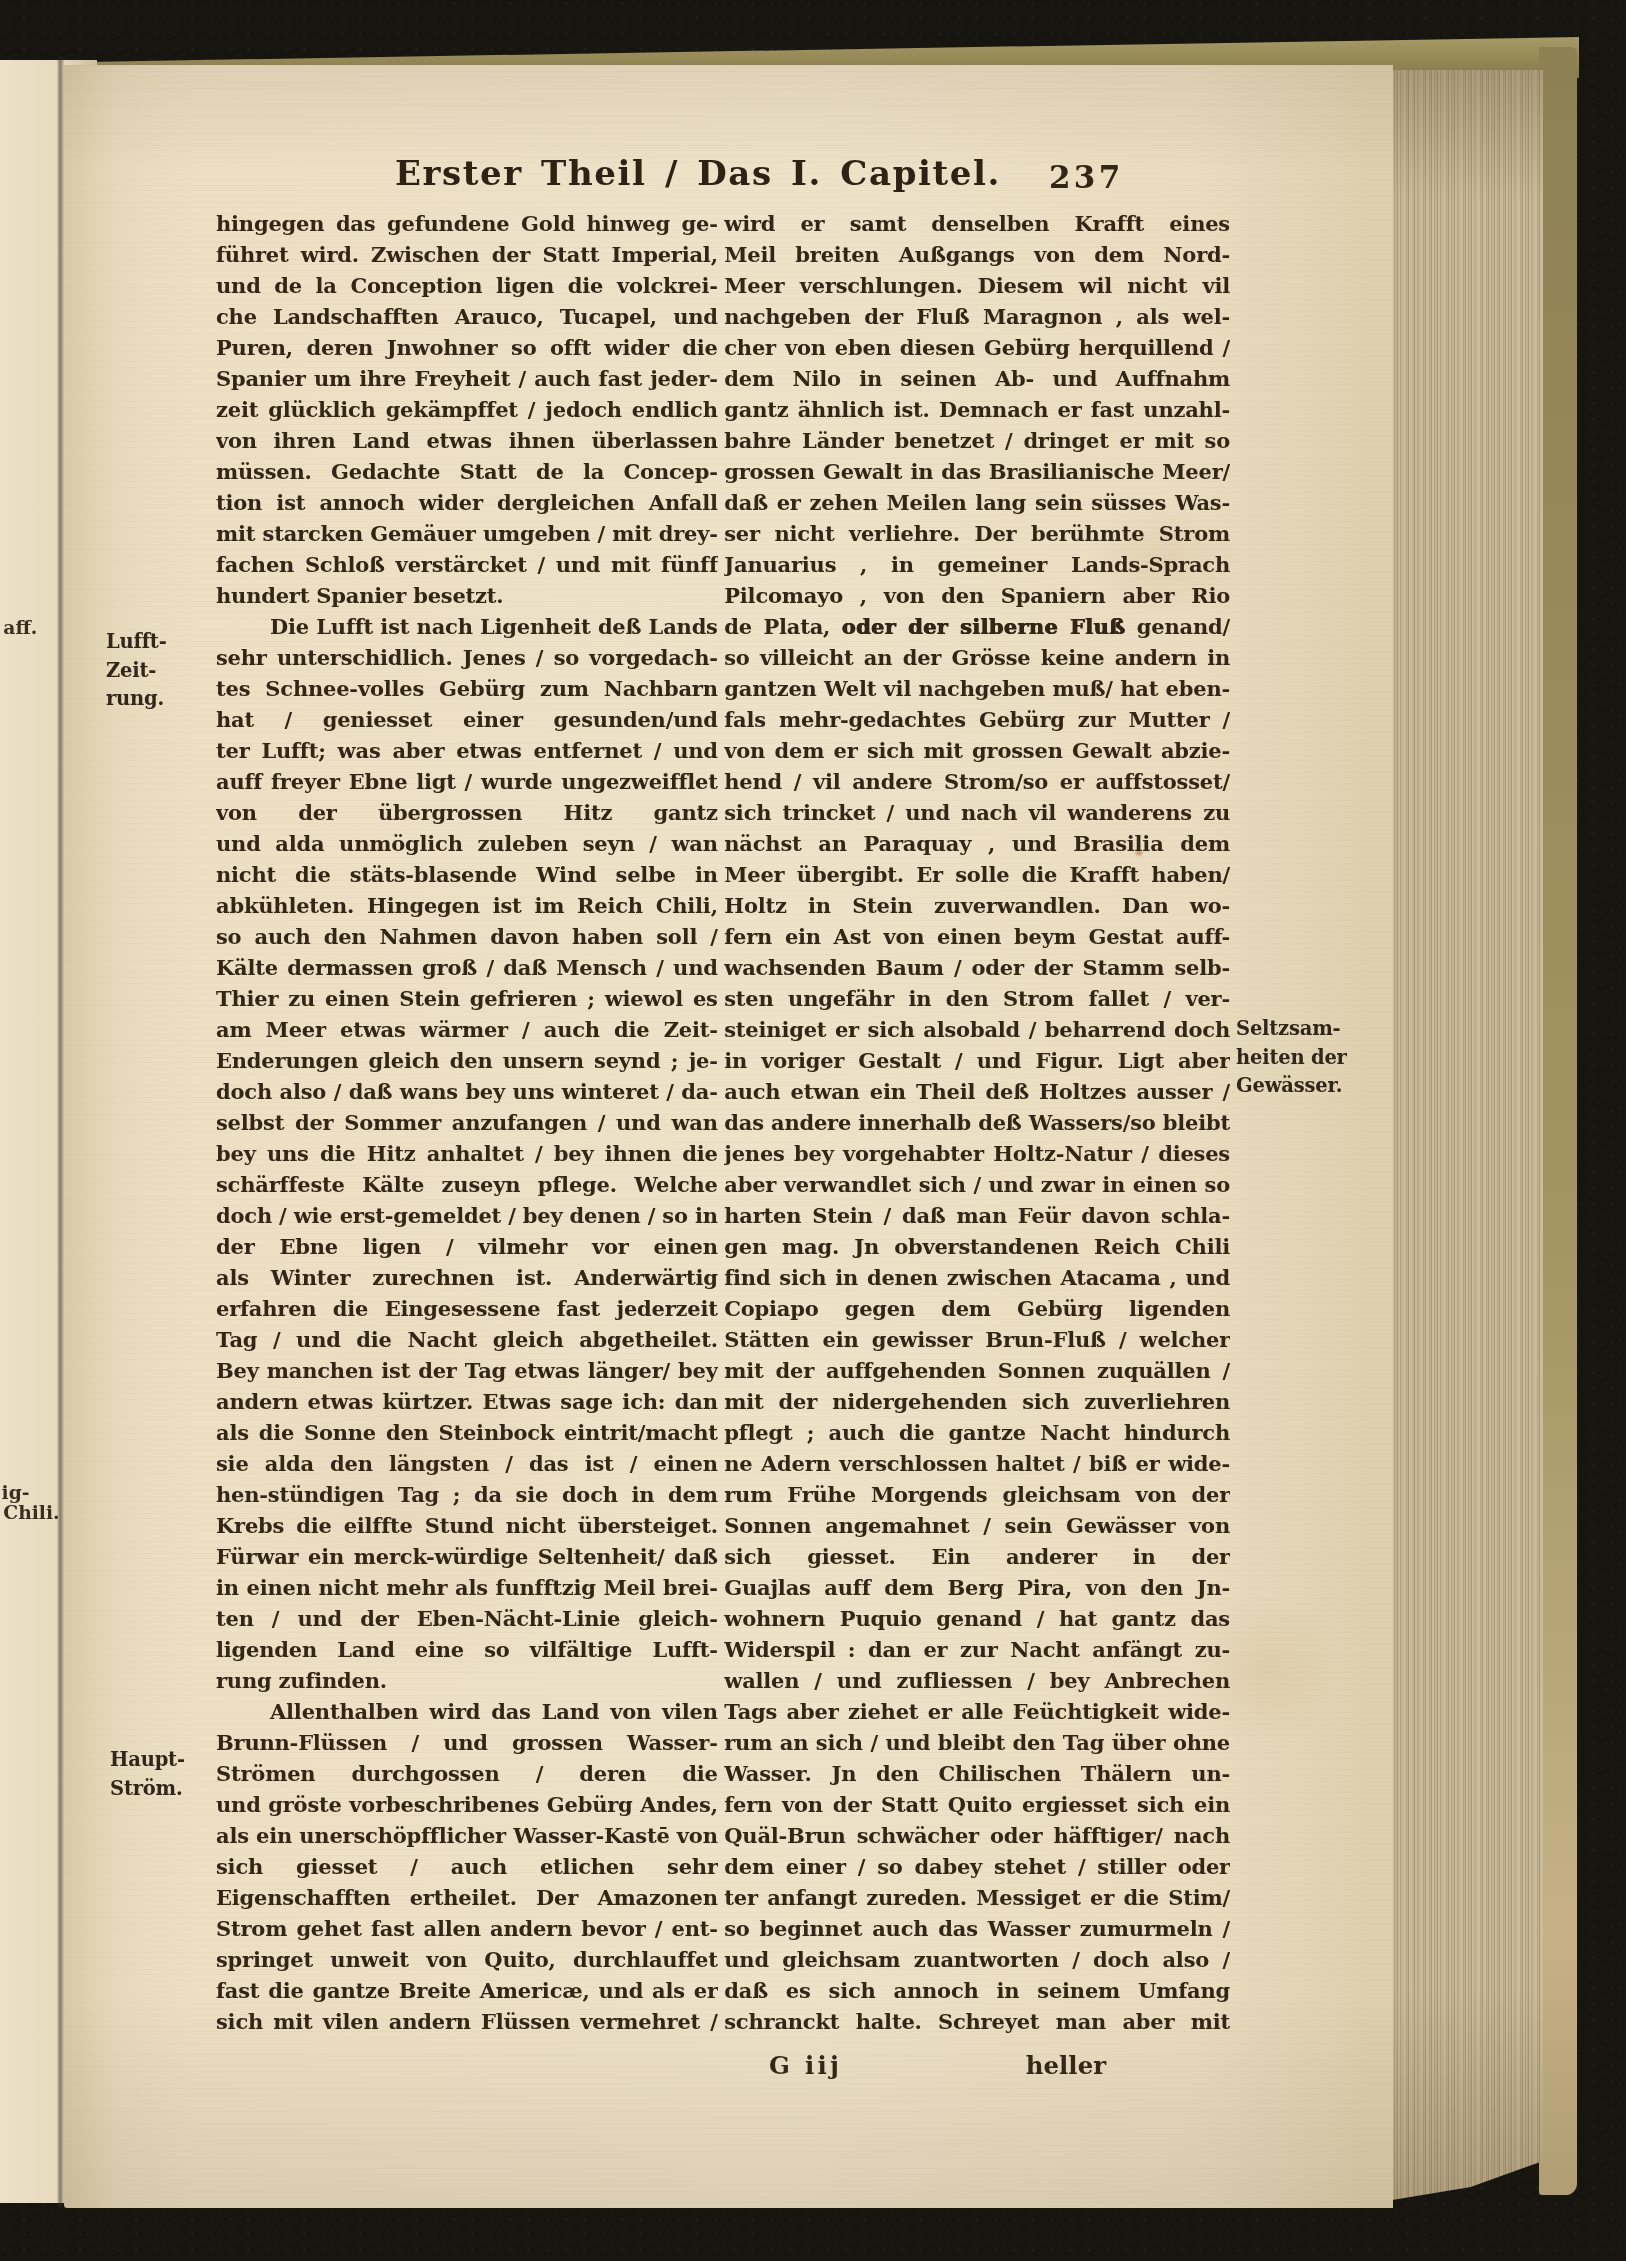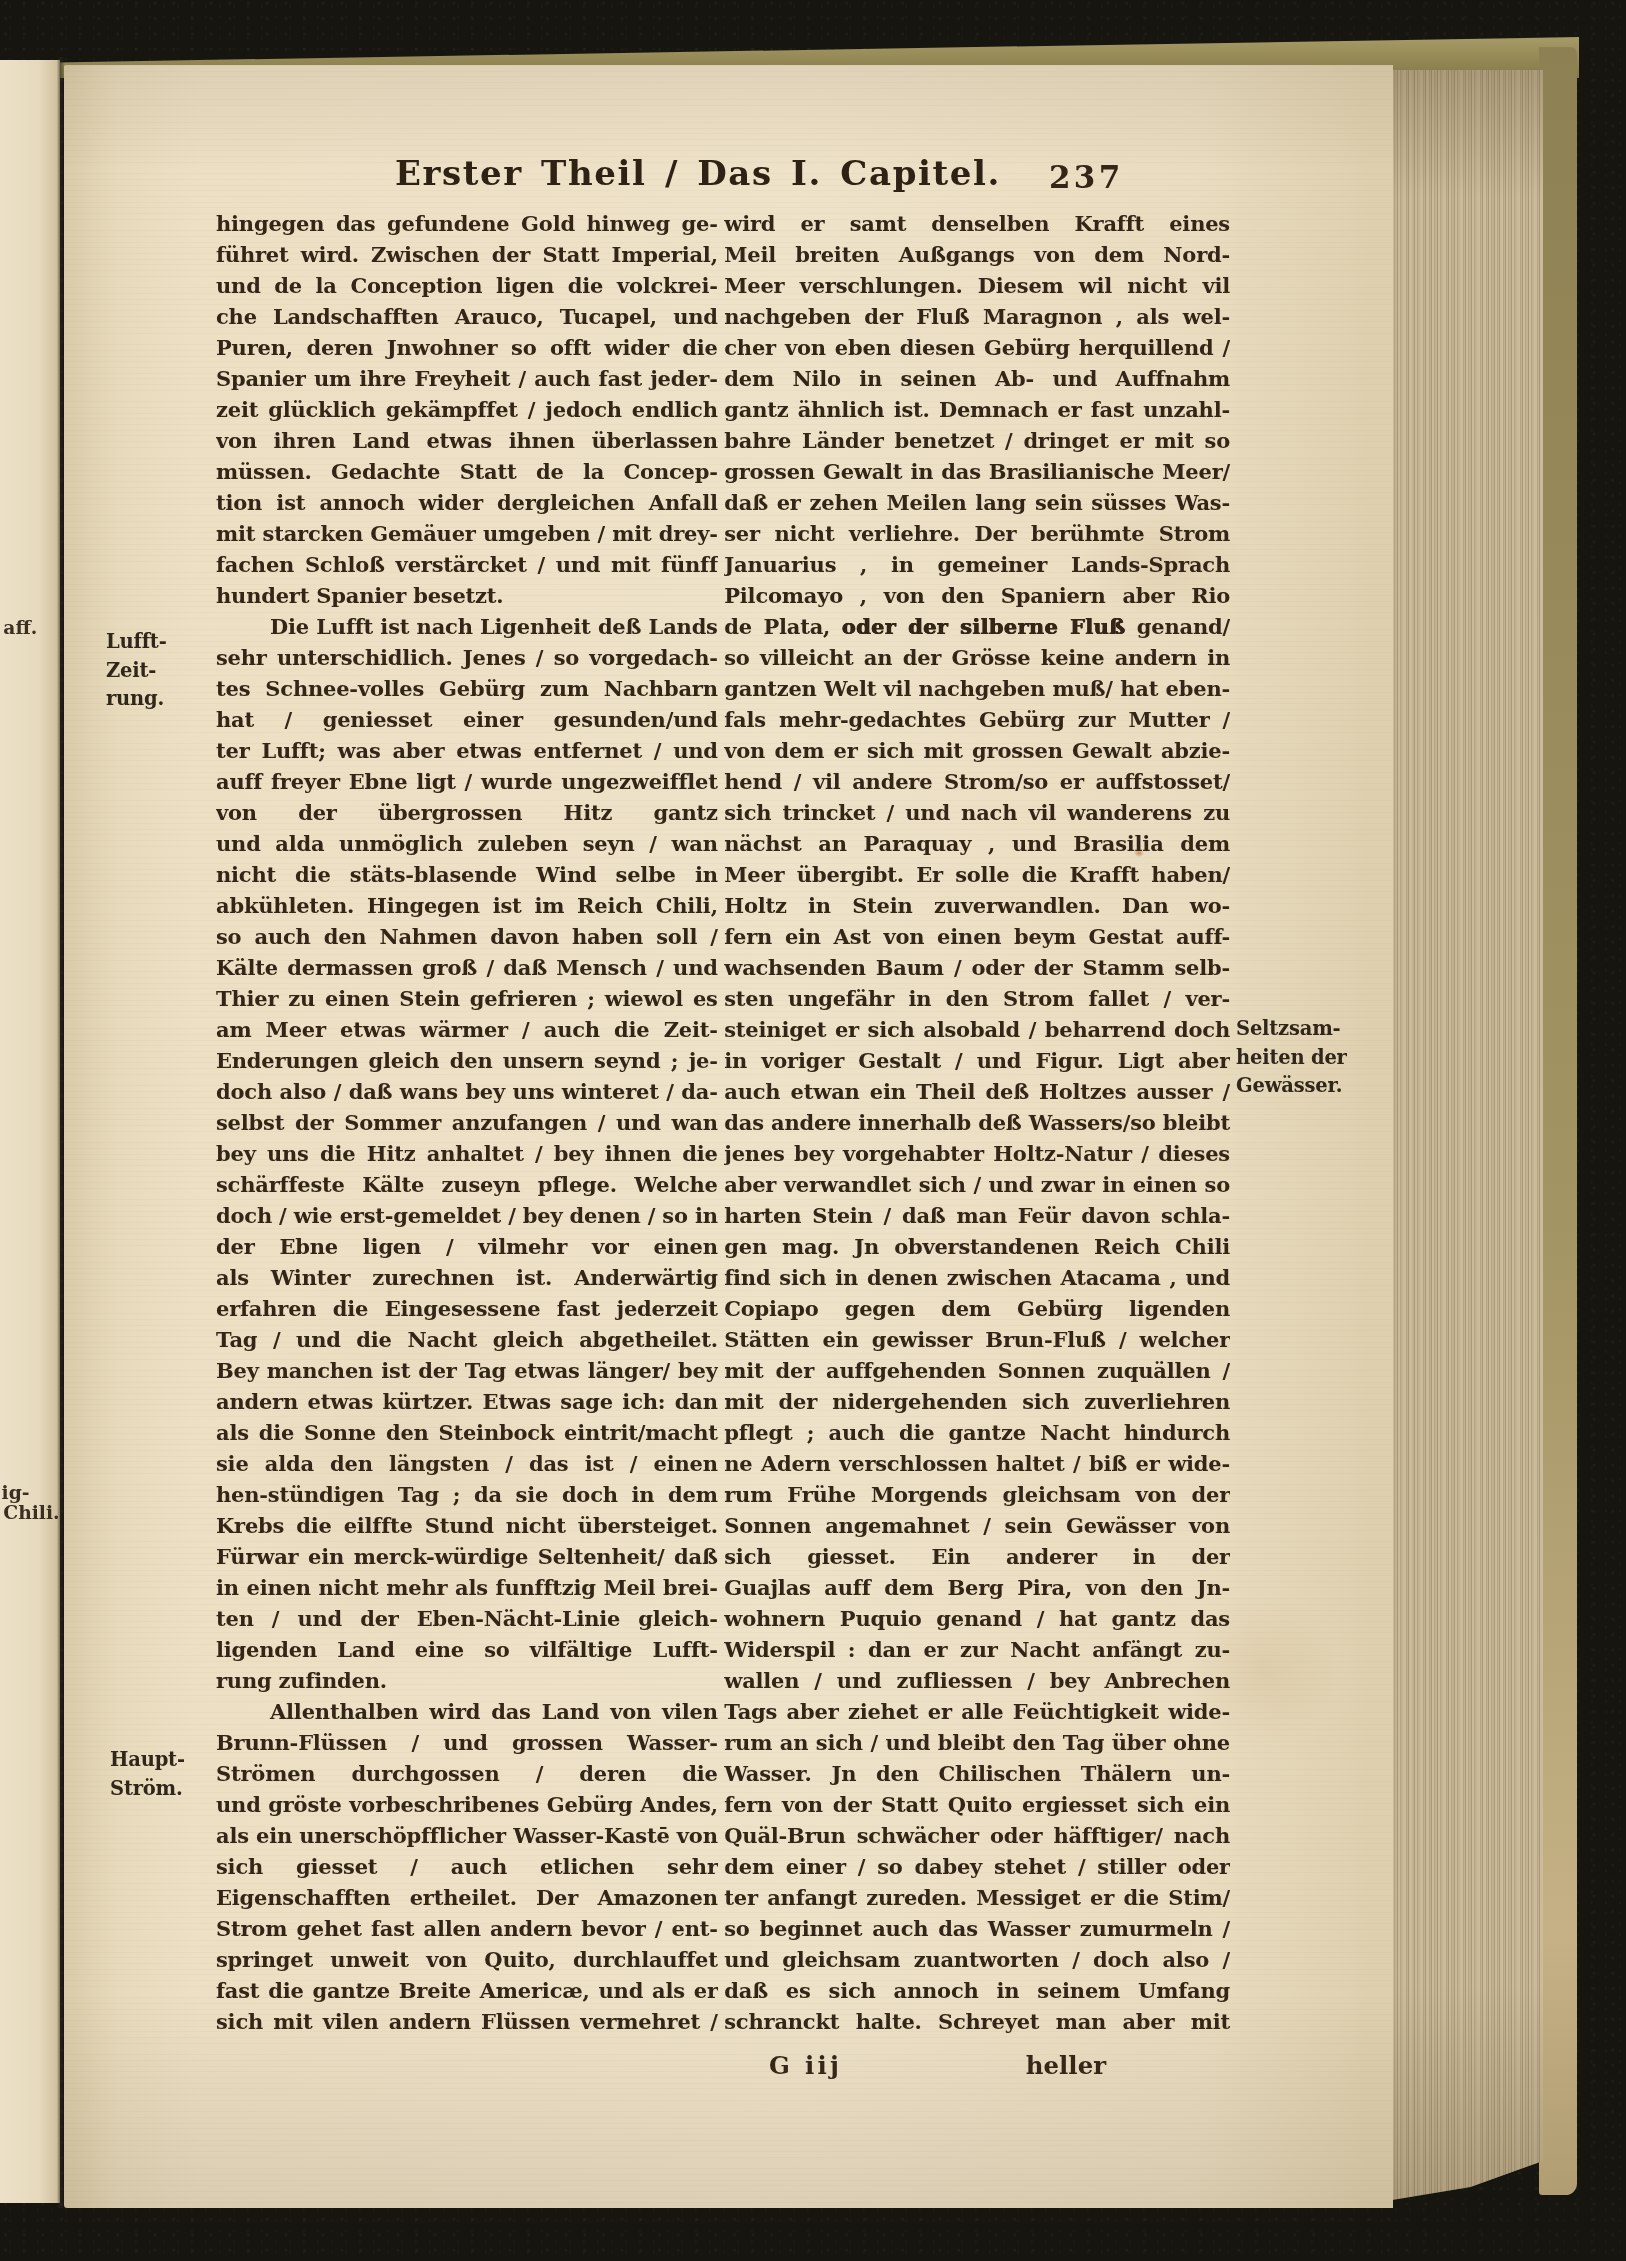--- a/index.html
+++ b/index.html
@@ -18,21 +18,21 @@
     background:linear-gradient(180deg,#8d8052,#a39463 55%,#c5b185 88%,#b09d71);
     border-radius:0 6.5px 11.4px 3.3px;}
   
   .fore-edge{position:absolute;left:1392px;top:70px;width:151px;height:2130px;
     background:
       linear-gradient(180deg,rgba(90,75,45,.28),rgba(90,75,45,0) 6%,rgba(90,75,45,0) 90%,rgba(90,75,45,.25)),
       repeating-linear-gradient(90deg,#cbbb9b 0 2.4px,#b4a483 2.4px 3.3px,#c2b28f 3.3px 4.9px,#a99875 4.9px 5.7px);
     clip-path:polygon(0 0,100% 0,100% calc(100% - 39px),52% calc(100% - 13px),0 100%);}
   
   .facing-page{position:absolute;left:0;top:60px;width:60px;height:2143px;
-    background:linear-gradient(90deg,#ece1c8,#e6d9bd 65%,#cdbd9c 100%);}
+    background:linear-gradient(90deg,#ece1c8,#e6d9bd 65%,#cdbd9c 100%);padding-left:37px;}
   .gutter{position:absolute;left:57px;top:57px;width:7.3px;height:2151px;
     background:linear-gradient(90deg,rgba(40,35,25,.05),rgba(45,40,28,.55) 45%,rgba(40,35,25,.10));}
   
   .page{position:absolute;left:64px;top:65px;width:1329px;height:2143px;border-radius:1.6px 0 0 3.3px;
     background:linear-gradient(90deg,#d9cba8 0,#e7dabc 4%,#ecdfc4 10%,#eee2c9 55%,#e9dcc0 85%,#ded0af 98%);}
   .page::before{content:"";position:absolute;inset:0;pointer-events:none;
     background:repeating-linear-gradient(180deg,rgba(120,95,55,.035) 0 0.8px,transparent 0.8px 5.7px);}
   .page::after{content:"";position:absolute;inset:0;pointer-events:none;
     background:linear-gradient(180deg,rgba(90,70,40,.10),rgba(90,70,40,0) 5%,rgba(90,70,40,0) 90%,rgba(90,70,40,.12));}
   .stain{position:absolute;pointer-events:none;border-radius:50%;}

